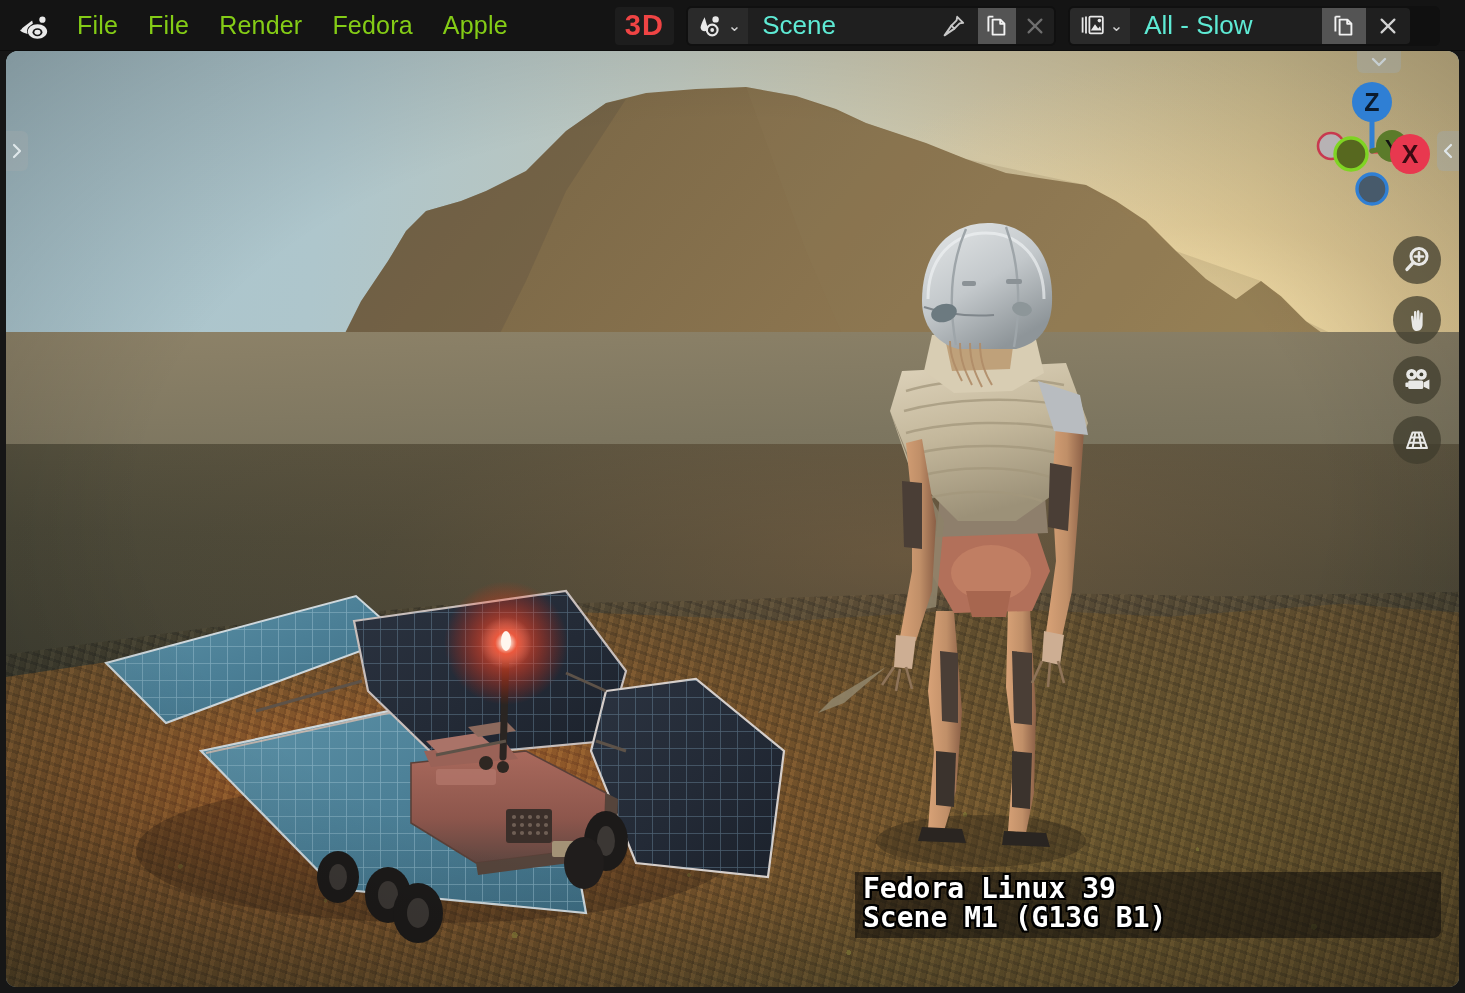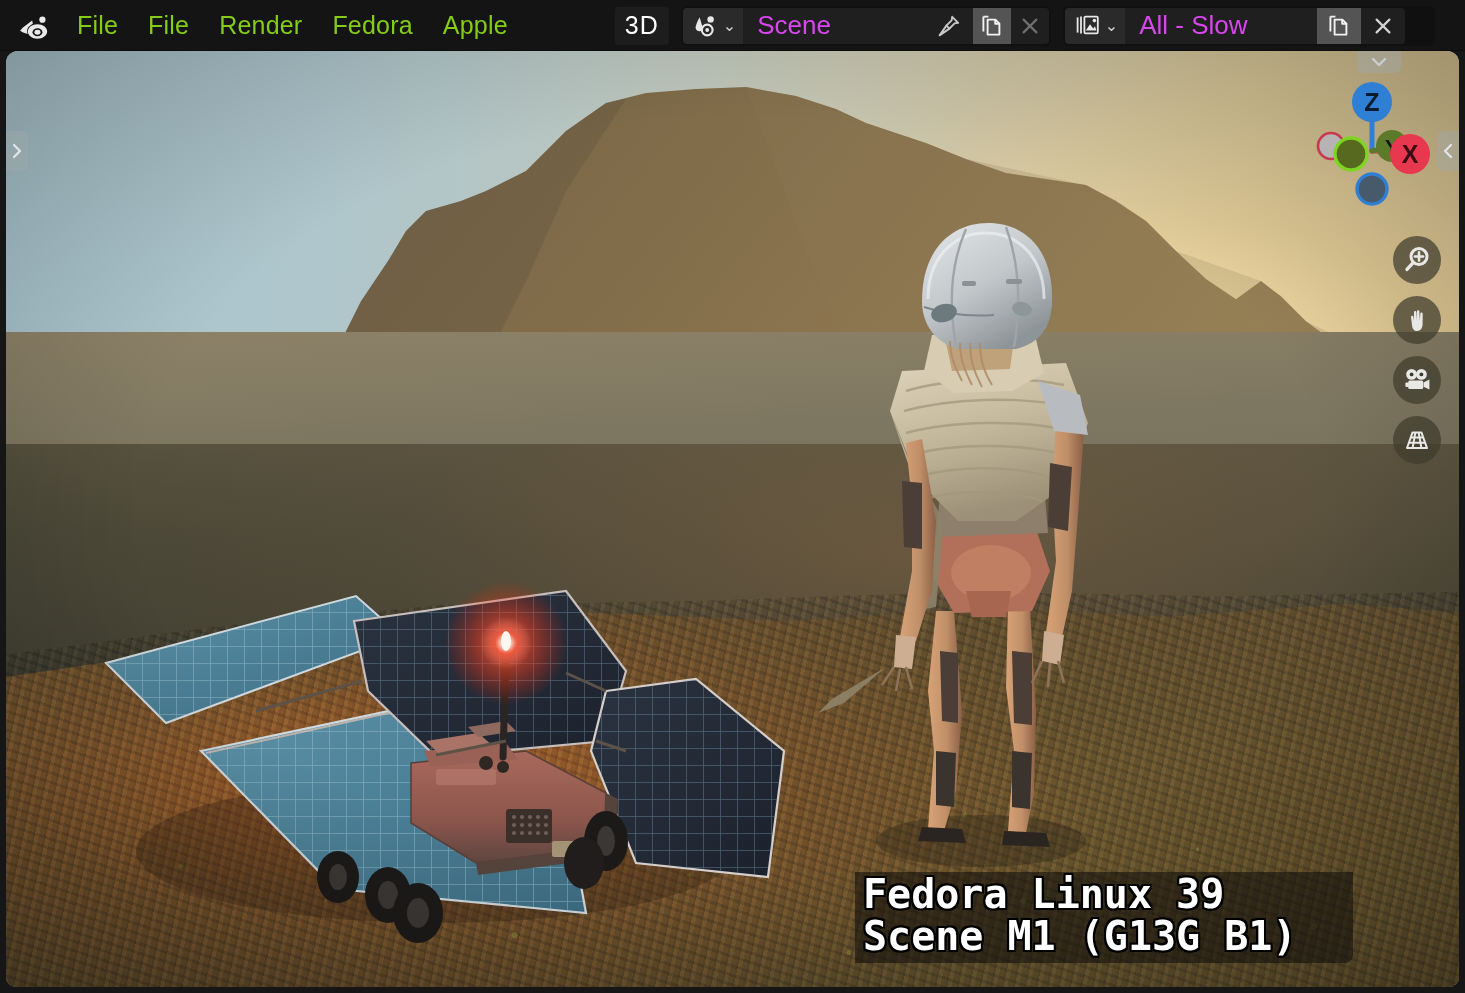--- a/index.html
+++ b/index.html
@@ -26,39 +26,39 @@
   .menu-item {
     color:#84cc16; font-size:25px; padding:4px 15px; letter-spacing:.2px;
     cursor:default; border-radius:3px; white-space:nowrap;
   }
 
   
   #editor-type {
     margin-left:92px; background:#1d1d1d; border-radius:4px;
     padding:5px 10px; display:flex; align-items:center; height:38px;
   }
-  #editor-type .lbl { color:#ffffff; font-size:25px; font-weight:normal; letter-spacing:1px;}
+  #editor-type .lbl { color:#ef4444; font-size:29px; font-weight:bold; letter-spacing:1px;}
 
   
   .dbwidget {
     display:flex; align-items:stretch; height:40px;
     background:#101010; border-radius:6px; margin-left:12px;
     padding:2px;
   }
   .dbw-icon {
     display:flex; align-items:center; gap:2px;
     background:#2a2a2a; border-radius:4px 0 0 4px;
     padding:0 7px 0 9px;
   }
   .dbw-chev { color:#cfcfcf; font-size:16px; line-height:1; margin-left:1px;}
   .dbw-field {
     background:#1f1f1f; display:flex; align-items:center;
     padding:0 10px 0 14px; min-width:0; flex:1; gap:10px;
   }
-  .dbw-name { color:#d946ef; font-size:26px; white-space:nowrap; }
+  .dbw-name { color:#5eead4; font-size:26px; white-space:nowrap; }
   .dbw-btn {
     width:44px; display:flex; align-items:center; justify-content:center;
     background:#1f1f1f;
   }
   .dbw-btn.hl { background:#545454; }
   .dbw-btn.tail { border-radius:0 4px 4px 0; }
   .dbw-btn svg { display:block; }
 
   #scene-widget { width:370px; }
   #scene-widget .dbw-field { width:182px; flex:none; }
@@ -169,25 +169,25 @@
   .vtool {
     width:48px; height:48px; border-radius:50%;
     background:rgba(62,60,44,.72);
     display:flex; align-items:center; justify-content:center;
   }
   .vtool svg{ display:block; }
 
   
   #sysinfo {
     position:absolute; left:849px; top:821px;
-    width:498px; padding:2px 8px 6px 8px;
+    width:586px; padding:2px 8px 6px 8px;
     background:rgba(14,12,10,.56);
     border-radius:0 0 8px 0;
     font-family:"DejaVu Sans Mono", monospace;
-    font-size:40px; font-weight:bold; line-height:1.04;
+    font-size:28px; font-weight:bold; line-height:1.04;
     letter-spacing:0px;
     text-shadow:
       -2px 0 0 #000, 2px 0 0 #000, 0 -2px 0 #000, 0 2px 0 #000,
       -2px -2px 0 #000, 2px -2px 0 #000, -2px 2px 0 #000, 2px 2px 0 #000;
     white-space:nowrap;
   }
   #sysinfo .line { color:#ffffff; }
   #sysinfo .k { color:#f1616a; }
   #sysinfo .v { color:#ffffff; }
 </style>

